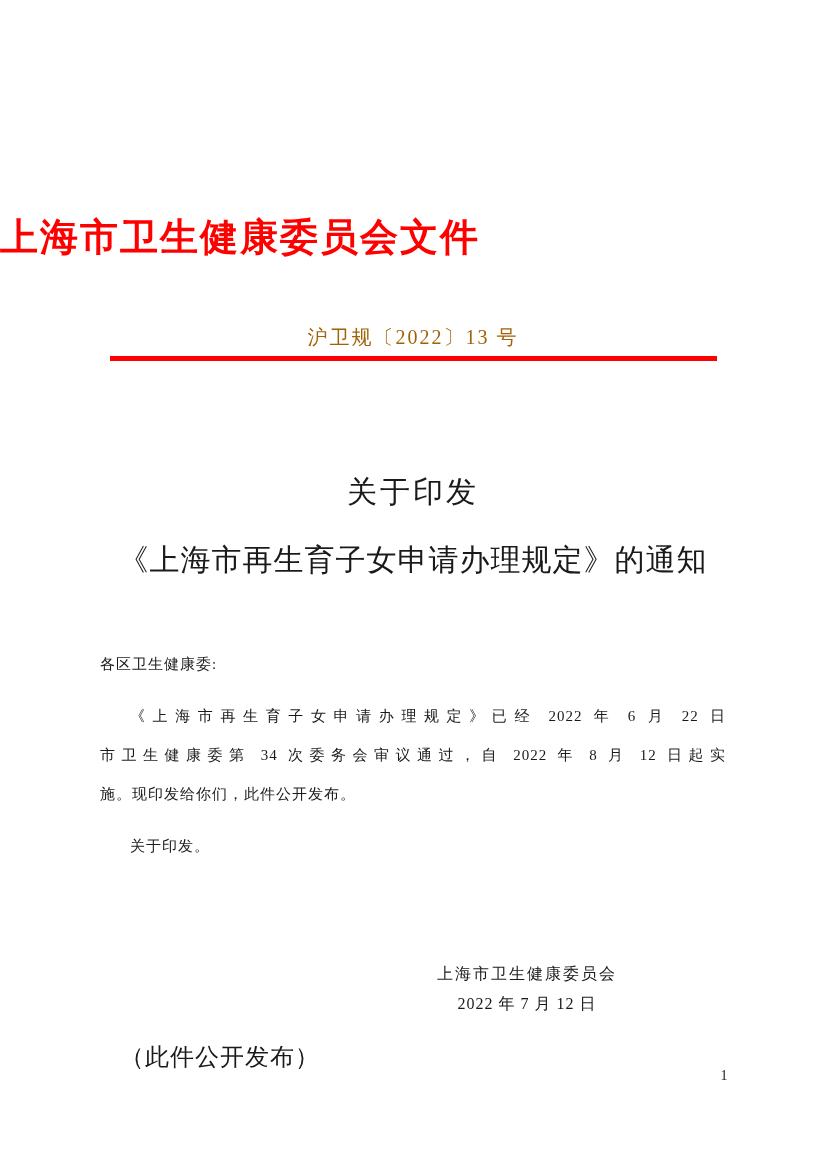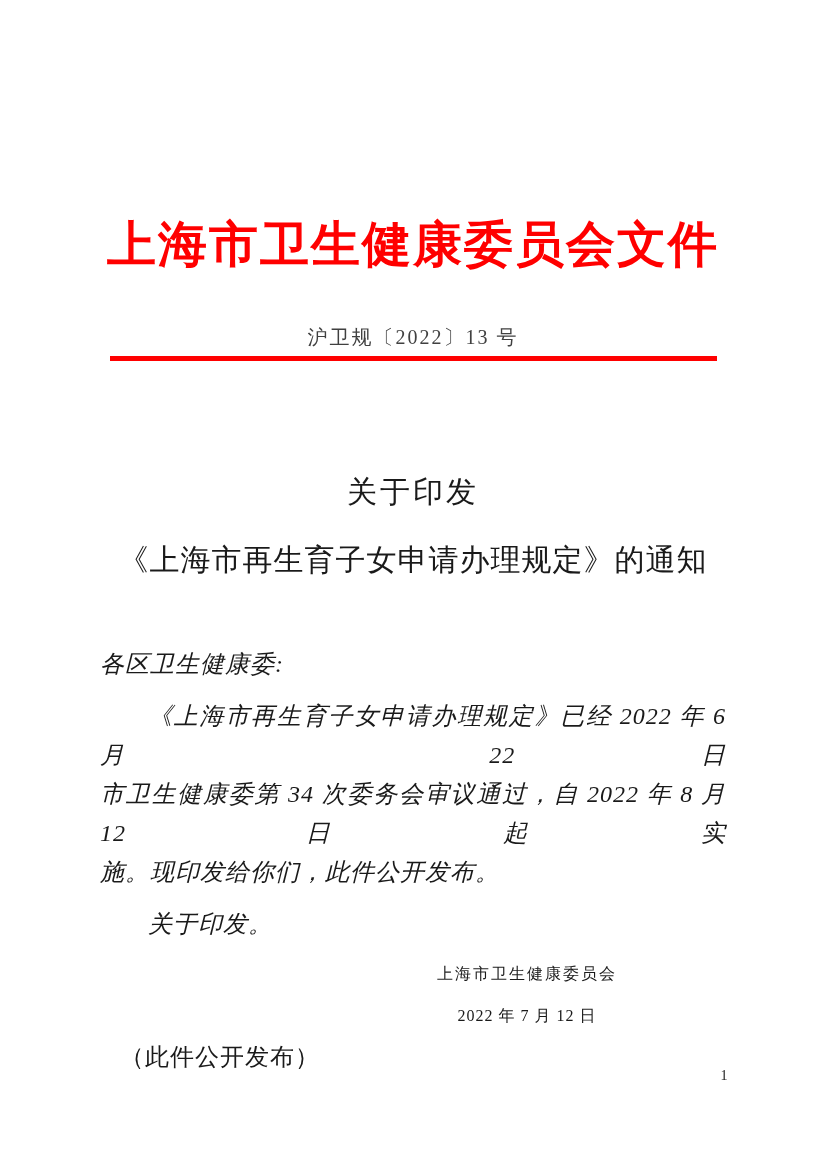--- a/index.html
+++ b/index.html
@@ -15,36 +15,36 @@
     overflow: hidden;
     font-family: "Liberation Serif", serif;
     color: #1a1a1a;
   }
   
   .org-title {
     position: absolute;
     top: 212px;
     left: 0;
     width: 826px;
-    text-align: center;
-    font-size: 49px;
+    text-align: left;
+    font-size: 38px;
     font-weight: bold;
     letter-spacing: 2px;
     color: #ff0000;
     white-space: nowrap;
   }
   .doc-number {
     position: absolute;
     top: 324px;
     left: 0;
     width: 826px;
     text-align: center;
     font-size: 20px;
     letter-spacing: 2px;
-    color: #404040;
+    color: #a16207;
     white-space: nowrap;
   }
   .red-rule {
     position: absolute;
     top: 356px;
     left: 110px;
     width: 607px;
     height: 5px;
     background: #ff0000;
   }
@@ -70,25 +70,24 @@
     font-weight: normal;
     letter-spacing: 1px;
     white-space: nowrap;
   }
   
   .body-block {
     position: absolute;
     top: 645px;
     left: 100px;
     width: 626px;
-    font-size: 24px;
+    font-size: 15px;
     letter-spacing: 1px;
     line-height: 39px;
     text-align: left;
-    font-style: italic;
   }
   .body-line.indent {
     text-indent: 2em;
     margin-top: 13px;
   }
   .body-line.stretch {
     text-align: justify;
     text-align-last: justify;
   }
   
@@ -99,21 +98,21 @@
     width: 400px;
     text-align: center;
     font-size: 16px;
   }
   .signature-org {
     letter-spacing: 2px;
     line-height: 26px;
     white-space: nowrap;
   }
   .signature-date {
-    margin-top: 16px;
+    margin-top: 4px;
     letter-spacing: 1px;
     line-height: 26px;
     white-space: nowrap;
   }
   .publish-note {
     position: absolute;
     top: 1041px;
     left: 120px;
     font-size: 24px;
     letter-spacing: 1px;

